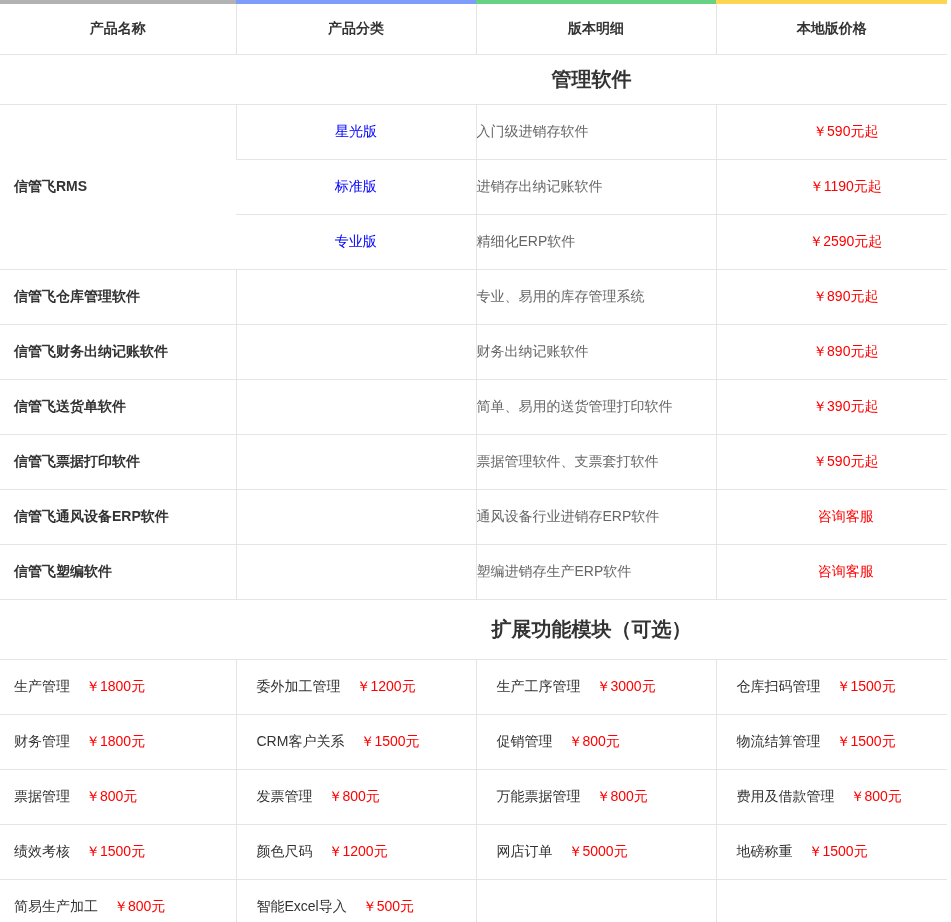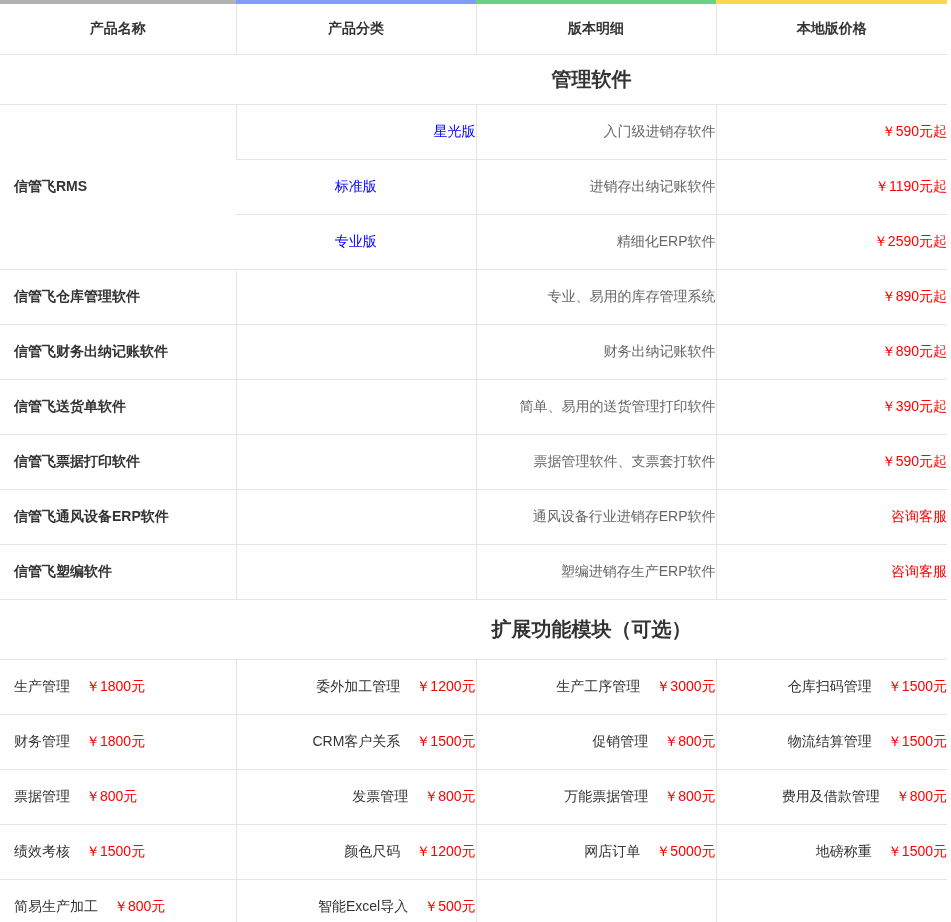--- a/index.html
+++ b/index.html
@@ -26,21 +26,21 @@
   col.c1 { width: 236px; }
   col.c2 { width: 240px; }
   col.c3 { width: 240px; }
   col.c4 { width: 231px; }
 
   th, td {
     border-bottom: 1px solid #e5e5e5;
     font-size: 14px;
     vertical-align: middle;
   }
-  th + th, tr.data-row td + td, tr.mod-row td + td { border-left: 1px solid #e5e5e5; text-align: right; }
+  th + th, tr.data-row td + td, tr.mod-row td + td { border-left: 1px solid #e5e5e5; }
 
   thead th {
     height: 50px;
     font-weight: bold;
     color: #333333;
     text-align: center;
     font-size: 14px;
   }
 
   tr.section-row td { height: 50px; }
@@ -60,21 +60,21 @@
     color: #333333;
     padding-left: 14px;
     text-align: left;
     margin-left: 47px;
   }
   td.cat-cell { text-align: center; }
   .version-link { color: #0000ff; text-decoration: none; cursor: pointer; }
   td.detail-cell { color: #666666; text-align: left; }
   td.price-cell { color: #ff0000; text-align: center; padding-left: 28px; }
 
-  td.module-cell { padding-left: 12px; text-align: left; white-space: nowrap; }
+  td.module-cell { padding-left: 20px; text-align: left; white-space: nowrap; }
   td.module-cell:first-child { padding-left: 14px; }
   .mod-name { font-weight: normal; color: #333333; }
   .mod-price { color: #ff0000; margin-left: 16px; }
 </style>
 </head>
 <body>
 
 <div class="page">
 
   <div class="top-bar">

